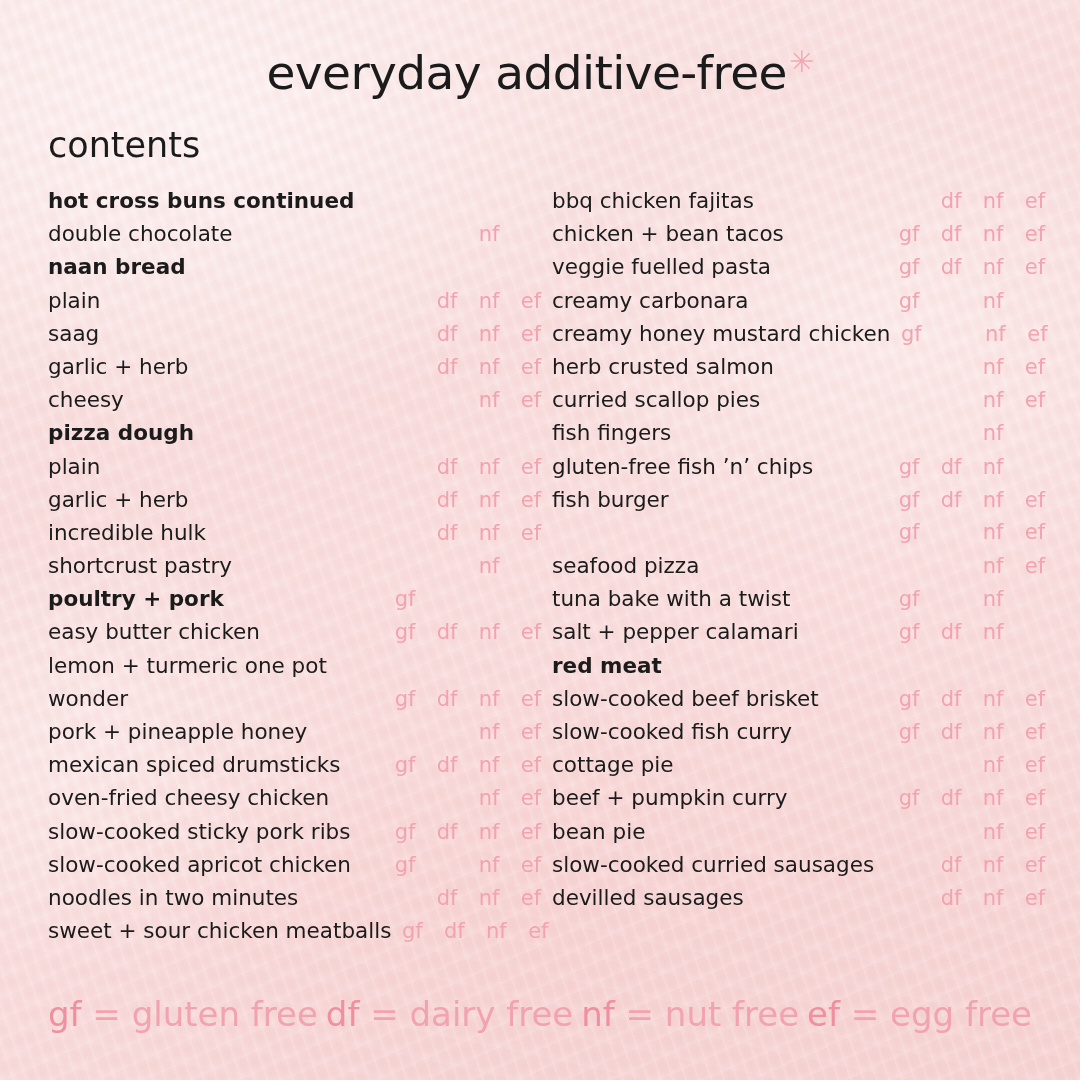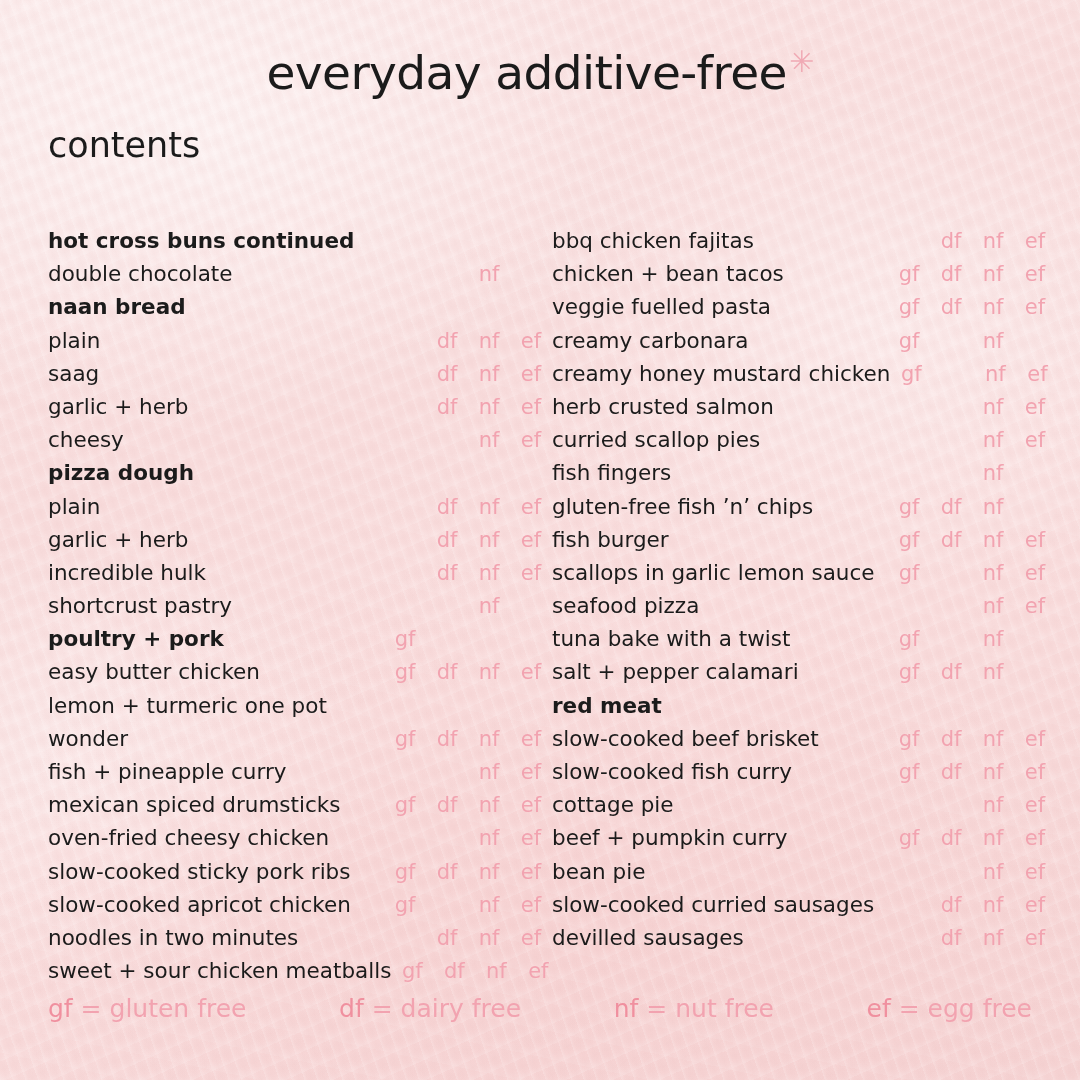--- a/index.html
+++ b/index.html
@@ -69,21 +69,20 @@
 
   .columns {
     position: absolute;
     top: 188px;
     left: 0;
     width: 1080px;
     display: flex;
   }
   .col {
     width: 504px;
-    margin-top: 40px;
   }
   .col-left { margin-left: 48px; }
   .col-right { margin-left: 0px; }
 
   .row {
     display: flex;
     align-items: baseline;
     height: 33.2px;
   }
   .row .name {
@@ -106,21 +105,21 @@
   }
   .tags .tag.empty { color: transparent; }
 
   .legend {
     position: absolute;
     top: 994px;
     left: 48px;
     width: 984px;
     display: flex;
     justify-content: space-between;
-    font-size: 25px;
+    font-size: 34px;
     color: #f2a3b0;
   }
   .legend .item .code { color: #f0909f; }
   .legend .item .eq { color: #f2a3b0; }
 </style>
 </head>
 <body>
 
 <div class="page"></div>
 <div class="texture"></div>
@@ -273,21 +272,21 @@
         <div class="row">
           <div class="name">wonder</div>
           <div class="tags">
             <span class="tag">gf</span>
             <span class="tag">df</span>
             <span class="tag">nf</span>
             <span class="tag">ef</span>
           </div>
         </div>
         <div class="row">
-          <div class="name">fish + pineapple curry</div>
+          <div class="name">pork + pineapple honey</div>
           <div class="tags">
             <span class="tag empty">gf</span>
             <span class="tag empty">df</span>
             <span class="tag">nf</span>
             <span class="tag">ef</span>
           </div>
         </div>
         <div class="row">
           <div class="name">mexican spiced drumsticks</div>
           <div class="tags">
@@ -428,21 +427,20 @@
         <div class="row">
           <div class="name">fish burger</div>
           <div class="tags">
             <span class="tag">gf</span>
             <span class="tag">df</span>
             <span class="tag">nf</span>
             <span class="tag">ef</span>
           </div>
         </div>
         <div class="row">
-          <div class="name">scallops in garlic lemon sauce</div>
           <div class="tags">
             <span class="tag">gf</span>
             <span class="tag empty">df</span>
             <span class="tag">nf</span>
             <span class="tag">ef</span>
           </div>
         </div>
         <div class="row">
           <div class="name">seafood pizza</div>
           <div class="tags">

